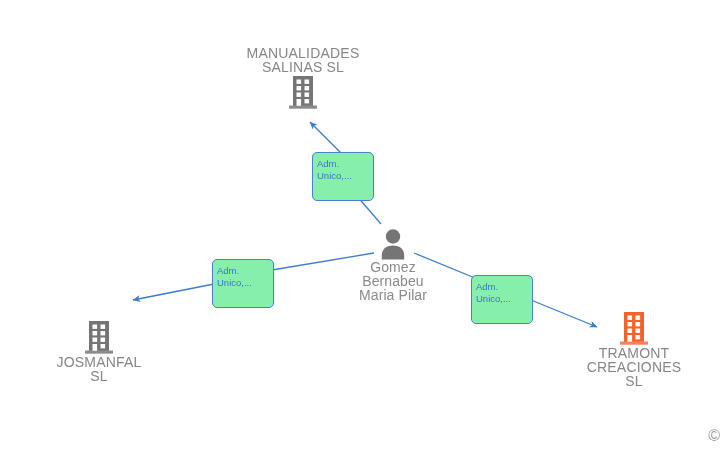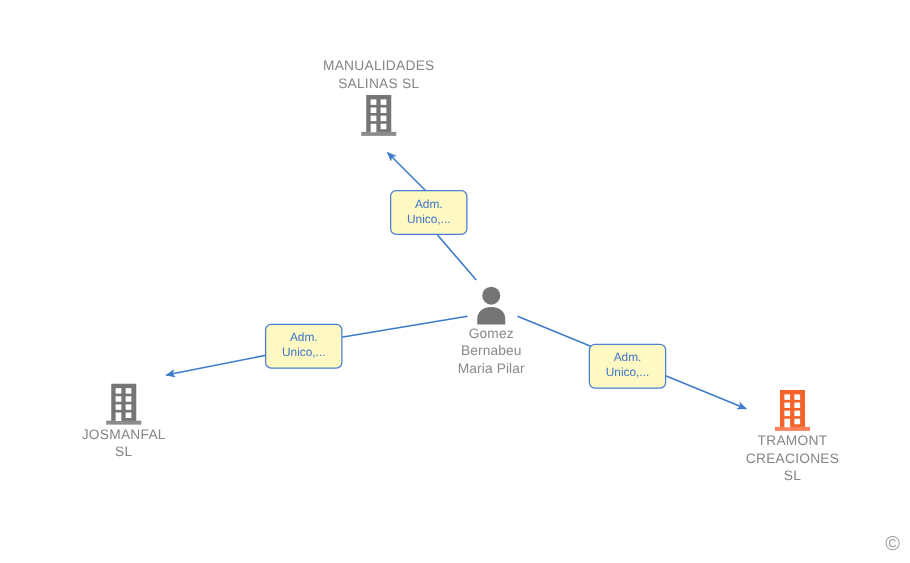--- a/index.html
+++ b/index.html
@@ -24,45 +24,45 @@
     width: 728px;
     height: 450px;
   }
   .node {
     position: absolute;
     text-align: center;
     width: 140px;
     margin-left: -70px;
   }
   .node-label {
-    font-size: 11px;
+    font-size: 14px;
     line-height: 14px;
     color: #868686;
     letter-spacing: 0.2px;
     white-space: pre-line;
   }
   .node-label.person {
     color: #8a8a8a;
     letter-spacing: 0.1px;
   }
   .icon-wrap {
     display: block;
     line-height: 0;
   }
   .edge-label {
     position: absolute;
     box-sizing: border-box;
     border: 1px solid #4a7fd4;
     border-radius: 5px;
-    background: #fef9c3;
+    background: #86efac;
     color: #3d73c9;
     font-size: 9.5px;
     line-height: 12px;
-    text-align: center;
-    padding: 5px 4px 5px 4px;
+    text-align: left;
+    padding: 5px 4px 18px 4px;
     width: 62px;
     white-space: pre-line;
   }
   .watermark {
     position: absolute;
     right: 8px;
     bottom: 6px;
     display: flex;
     align-items: center;
     gap: 4px;
@@ -135,21 +135,21 @@
       <svg width="34" height="32" viewBox="0 0 34 32" xmlns="http://www.w3.org/2000/svg">
         <circle cx="17" cy="8.5" r="7.2" fill="#757575"></circle>
         <path d="M17 17.6c-7.2 0-11.2 4.2-11.2 9.6v4.4h22.4v-4.4c0-5.4-4-9.6-11.2-9.6z" fill="#757575"></path>
       </svg>
     </span>
     <div class="node-label person">Gomez
 Bernabeu
 Maria Pilar</div>
   </div>
 
-  <div class="node" style="left:99px; top:305px;">
+  <div class="node" style="left:99px; top:319px;">
     <span class="icon-wrap">
       <svg width="32" height="36" viewBox="0 0 32 36" xmlns="http://www.w3.org/2000/svg">
         <rect x="6" y="2" width="20" height="30" fill="#757575"></rect>
         <rect x="2" y="31.5" width="28" height="3.2" fill="#8c8c8c"></rect>
         <rect x="9.5" y="5.5" width="4.6" height="4.4" fill="#ffffff"></rect>
         <rect x="17.5" y="5.5" width="4.6" height="4.4" fill="#ffffff"></rect>
         <rect x="9.5" y="12" width="4.6" height="4.4" fill="#ffffff"></rect>
         <rect x="17.5" y="12" width="4.6" height="4.4" fill="#ffffff"></rect>
         <rect x="9.5" y="18.5" width="4.6" height="4.4" fill="#ffffff"></rect>
         <rect x="17.5" y="18.5" width="4.6" height="4.4" fill="#ffffff"></rect>

